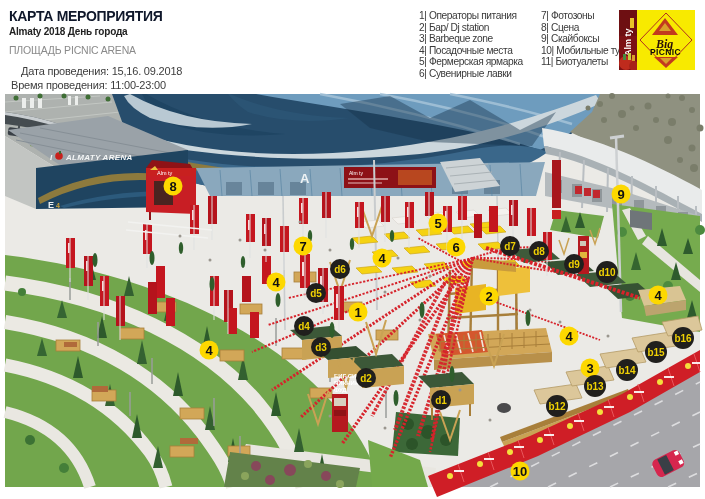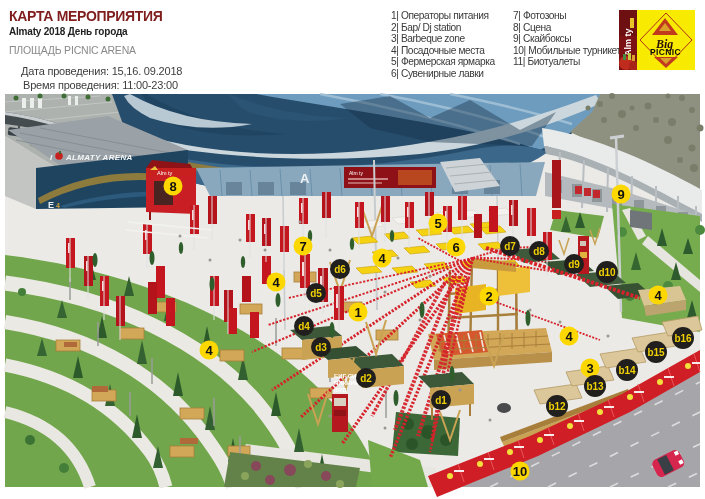--- a/index.html
+++ b/index.html
@@ -1,36 +1,36 @@
 <!DOCTYPE html>
 <html><head>
 <meta charset="utf-8">
 <style>
   html,body{margin:0;padding:0;background:#fff;}
   body{width:705px;height:499px;overflow:hidden;position:relative;
        font-family:"Liberation Sans",sans-serif;}
   .abs{position:absolute;}
-  .hdr1{font-size:14px;font-weight:bold;color:#7f1d1d;letter-spacing:-0.3px;}
+  .hdr1{font-size:14px;font-weight:bold;color:#0f172a;letter-spacing:-0.3px;}
   .hdr2{font-size:10px;font-weight:bold;color:#222;letter-spacing:-0.2px;}
   .hdr3{font-size:10.5px;color:#8a8a8a;letter-spacing:-0.2px;}
   .hdr4{font-size:11px;color:#3d3d3d;letter-spacing:-0.2px;}
-  .leg{font-size:10.2px;color:#3a3a3a;line-height:11.6px;letter-spacing:-0.4px;white-space:nowrap;}
+  .leg{font-size:10.2px;color:#3a3a3a;line-height:11.6px;letter-spacing:-0.4px;white-space:nowrap;margin-left:28px;}
 </style>
 </head>
 <body>
 
 <div class="abs hdr1" style="left:9px;top:8px;">КАРТА МЕРОПРИЯТИЯ</div>
 
 <div class="abs hdr2" style="left:9px;top:26px;">Almaty 2018 День города</div>
 
 <div class="abs hdr3" style="left:9px;top:44px;">ПЛОЩАДЬ PICNIC ARENA</div>
 
 <div class="abs hdr4" style="left:21px;top:65px;">Дата проведения: 15,16. 09.2018</div>
 
-<div class="abs hdr4" style="left:23px;top:78.5px;">Время проведения: 11:00-23:00</div>
+<div class="abs hdr4" style="left:11px;top:78.5px;">Время проведения: 11:00-23:00</div>
 
 <div class="abs leg" style="left:391px;top:10px;">1| Операторы питания<br>2| Бар/ Dj station<br>3| Barbeque zone<br>4| Посадочные места<br>5| Фермерская ярмарка<br>6| Сувенирные лавки</div>
 
 <div class="abs leg" style="left:513px;top:10px;">7| Фотозоны<br>8| Сцена<br>9| Скайбоксы<br>10| Мобильные турникеты<br>11| Биотуалеты</div>
 
 <svg class="abs" style="left:619px;top:10px;" width="76" height="60" viewBox="0 0 76 60">
 
   <rect x="0" y="0" width="18" height="60" fill="#7c1114"></rect>
   <rect x="0" y="0" width="18" height="26" fill="#6e0f12"></rect>
 

